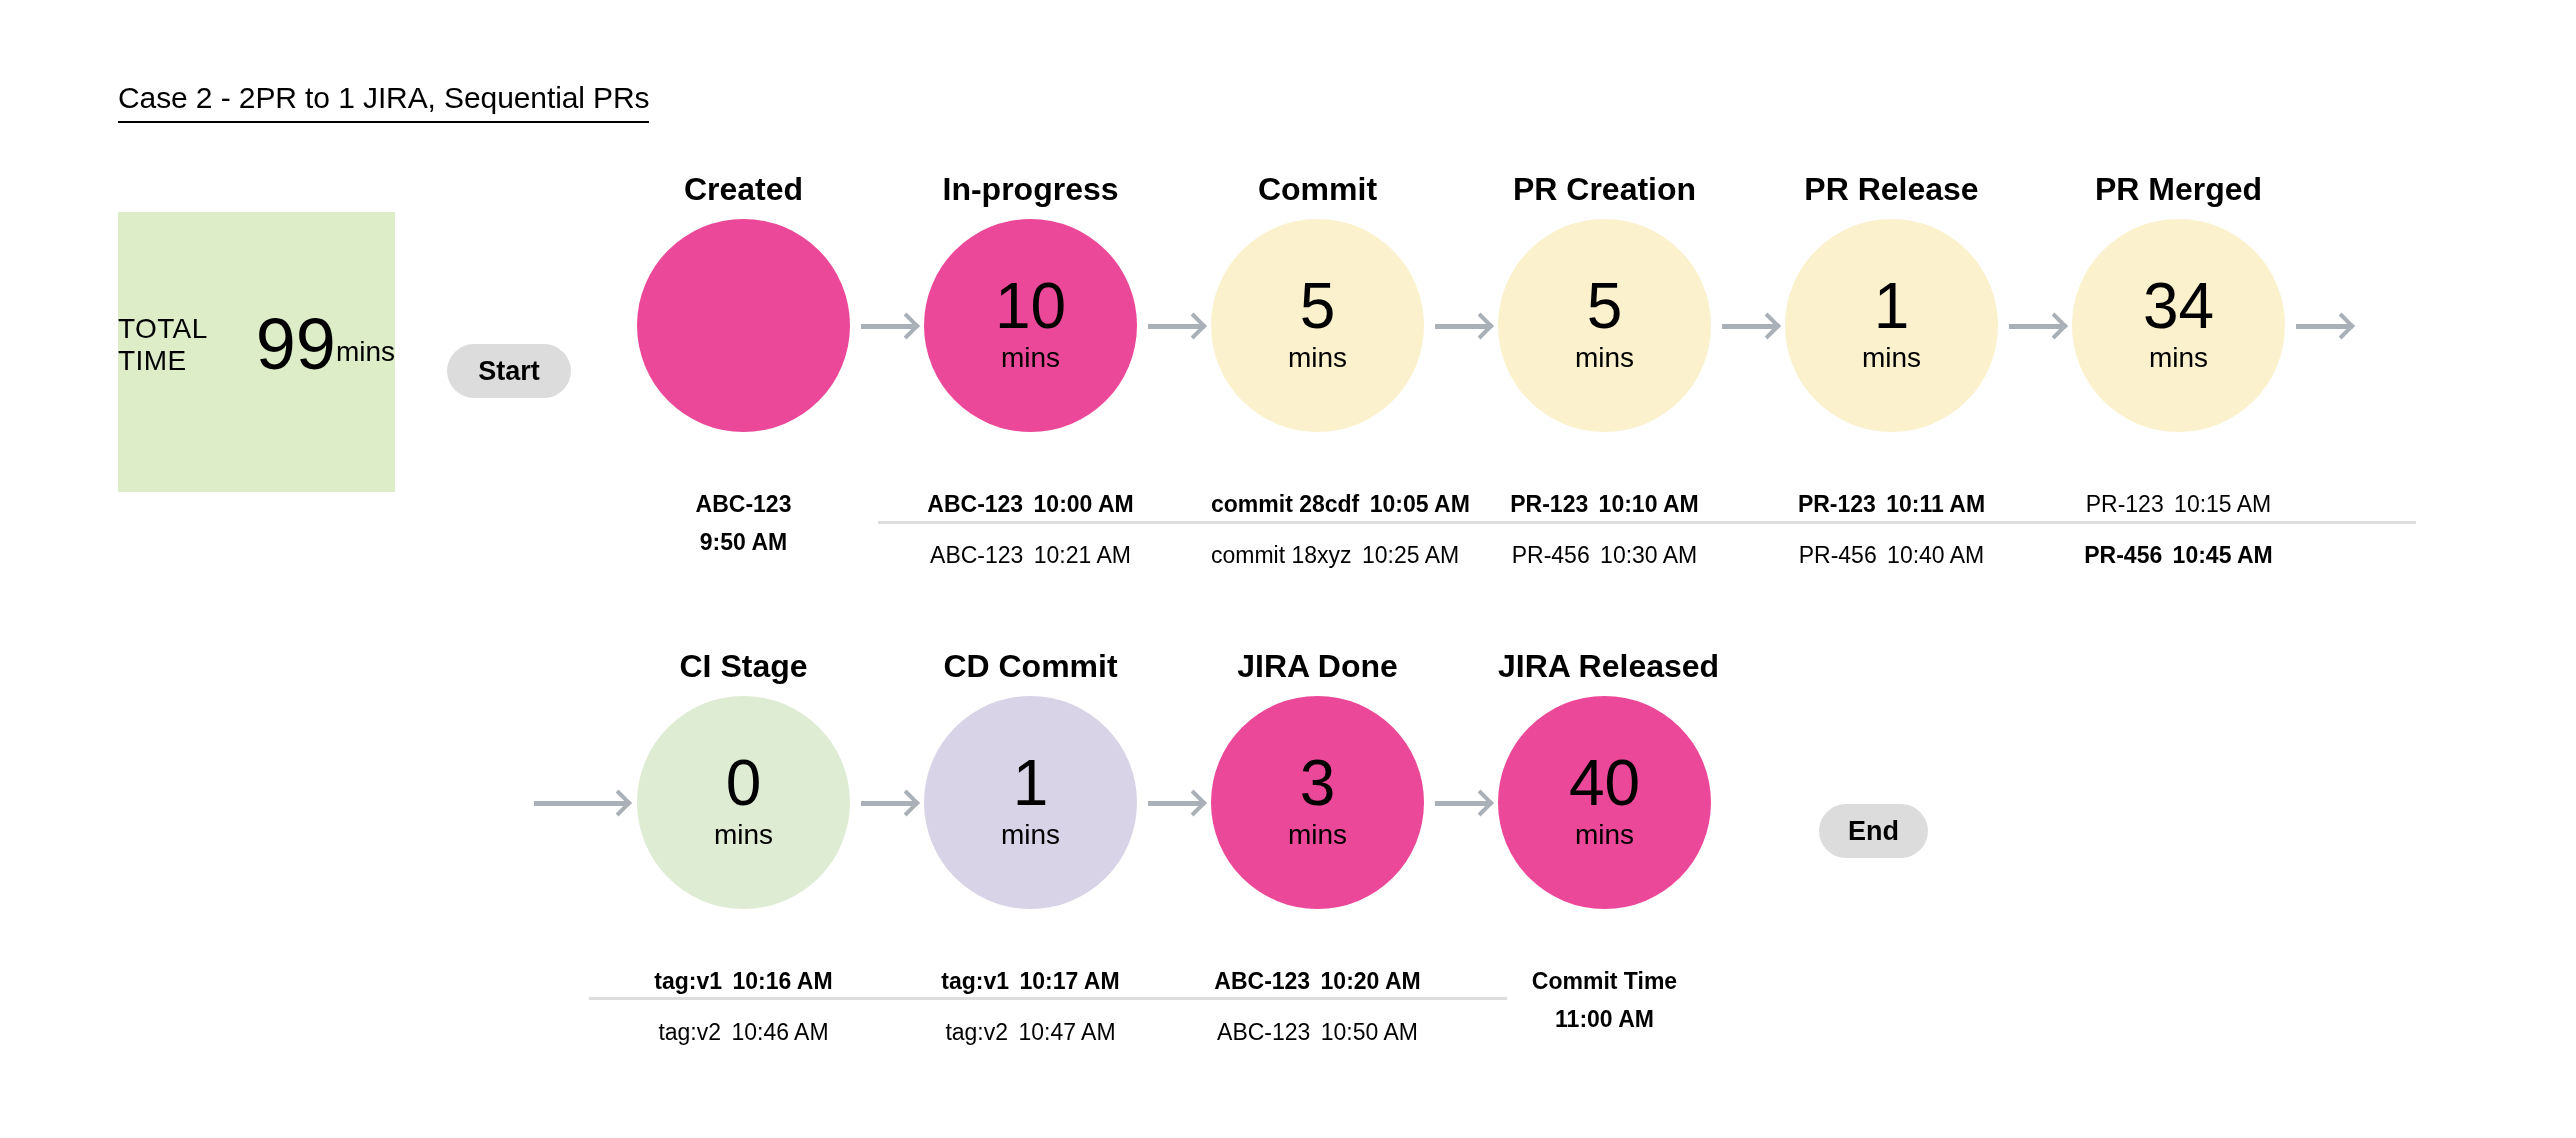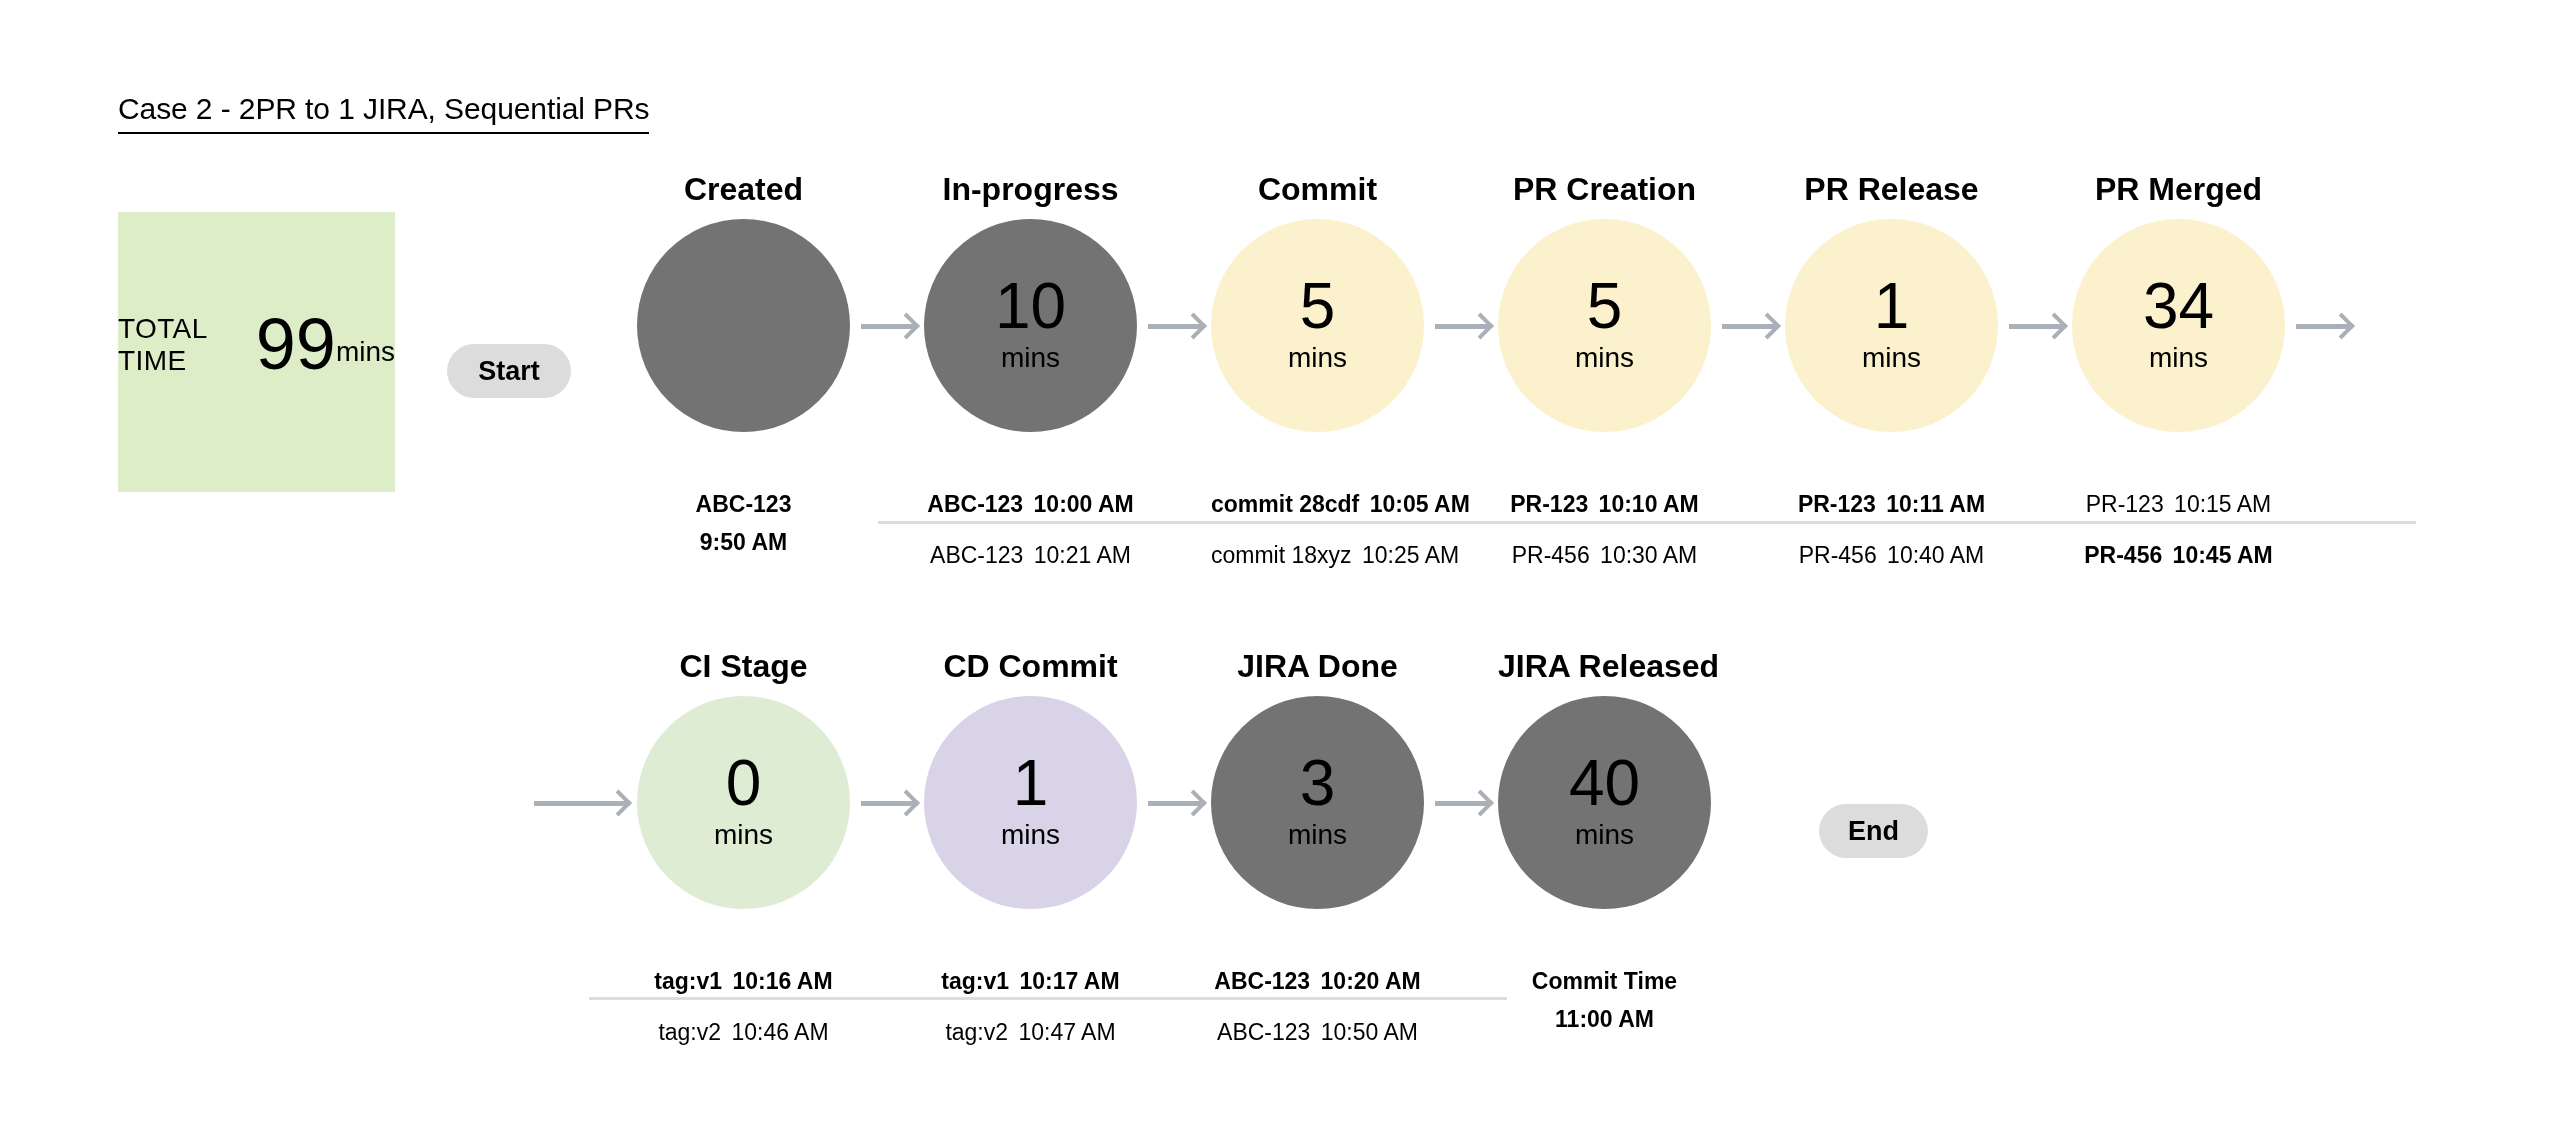--- a/index.html
+++ b/index.html
@@ -13,21 +13,21 @@
     font-family: "Liberation Sans", sans-serif;
     color: #000000;
     position: relative;
     overflow: hidden;
   }
 
   
   #page-title {
     position: absolute;
     left: 118px;
-    top: 92px;
+    top: 81px;
     font-size: 30px;
     font-weight: 400;
     letter-spacing: -0.1px;
     padding-bottom: 6px;
     border-bottom: 2.2px solid #000;
     display: inline-block;
     white-space: nowrap;
   }
 
   
@@ -126,21 +126,21 @@
     font-weight: 400;
   }
   .node .circle .unit {
     font-size: 28px;
     font-weight: 400;
     margin-top: 6px;
   }
   .node .circle.empty { justify-content: center; }
 
   
-  .c-blue   { background: #737373; }
+  .c-blue   { background: #ec4899; }
   .c-yellow { background: #fbf1cd; }
   .c-green  { background: #dfecd4; }
   .c-purple { background: #d9d3e7; }
 
   
   .arrow {
     position: absolute;
     height: 4.5px;
     background: #aab0b8;
   }

